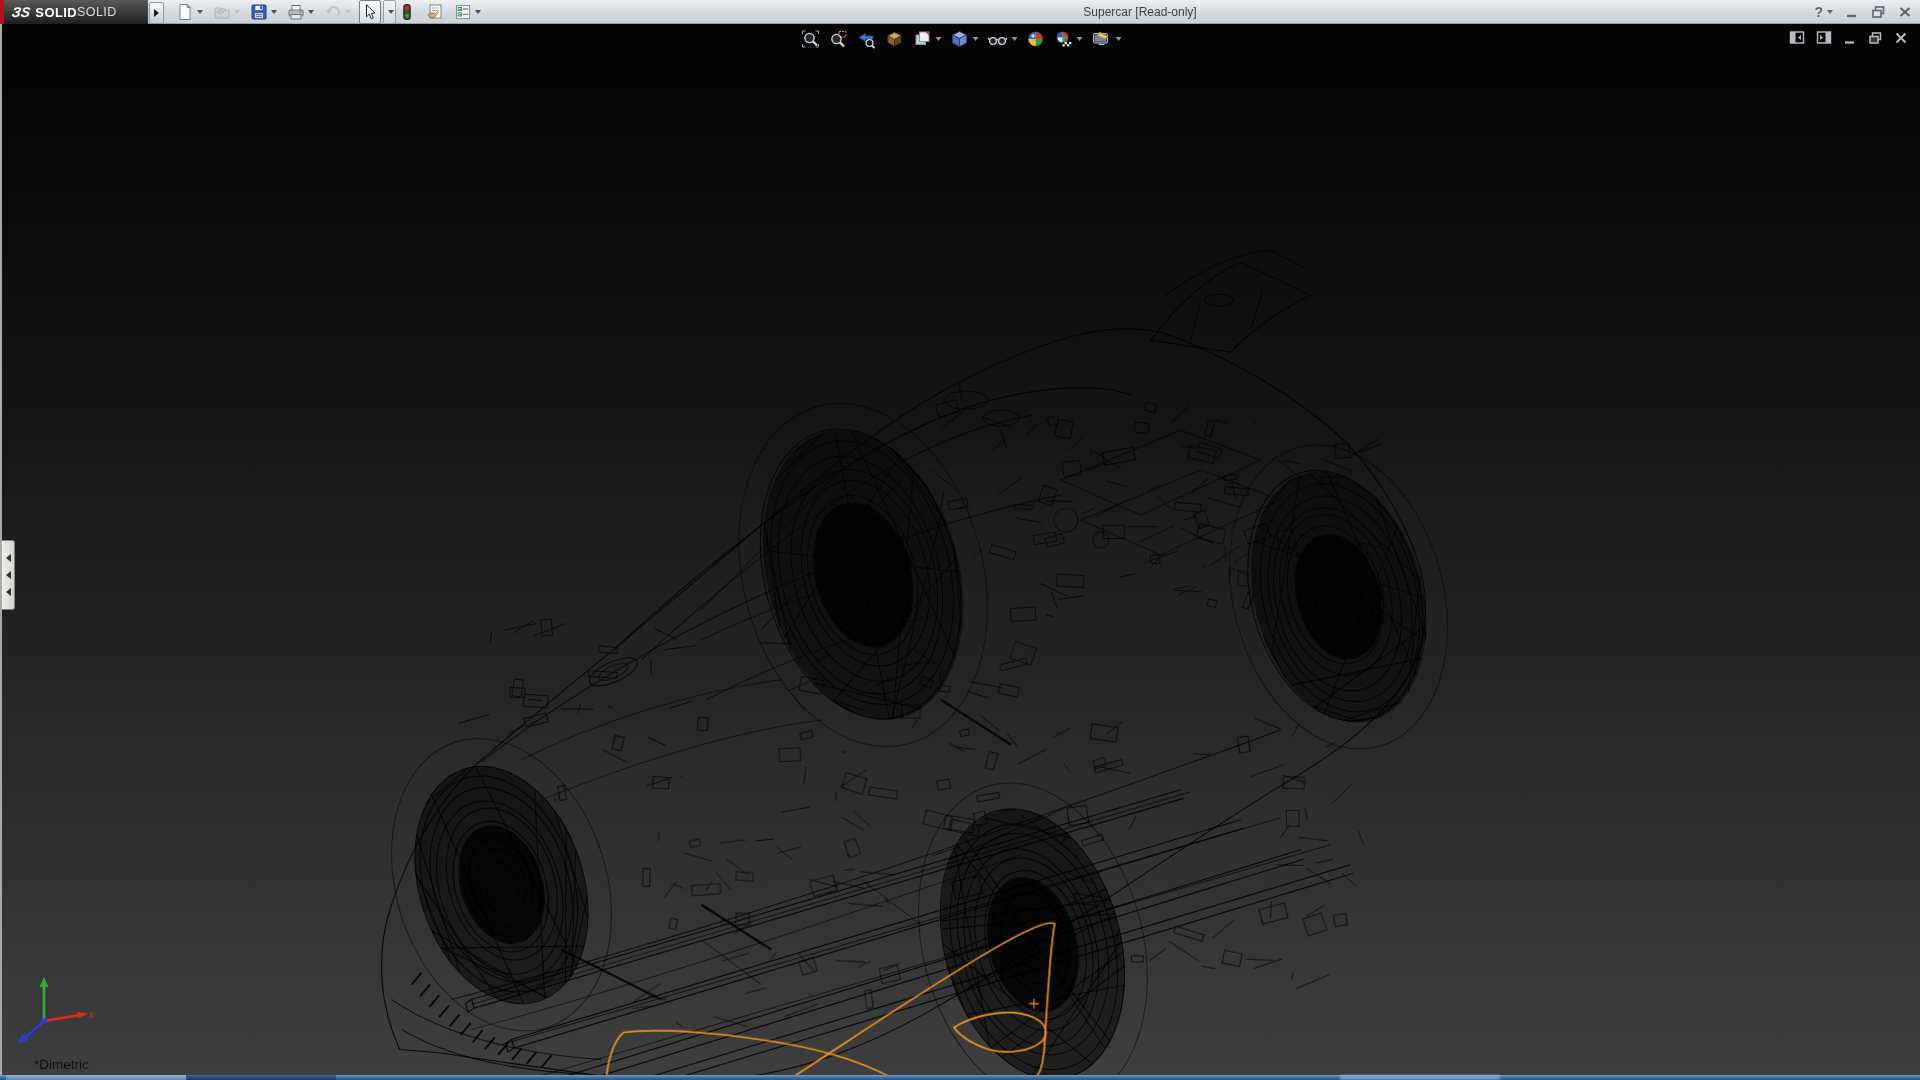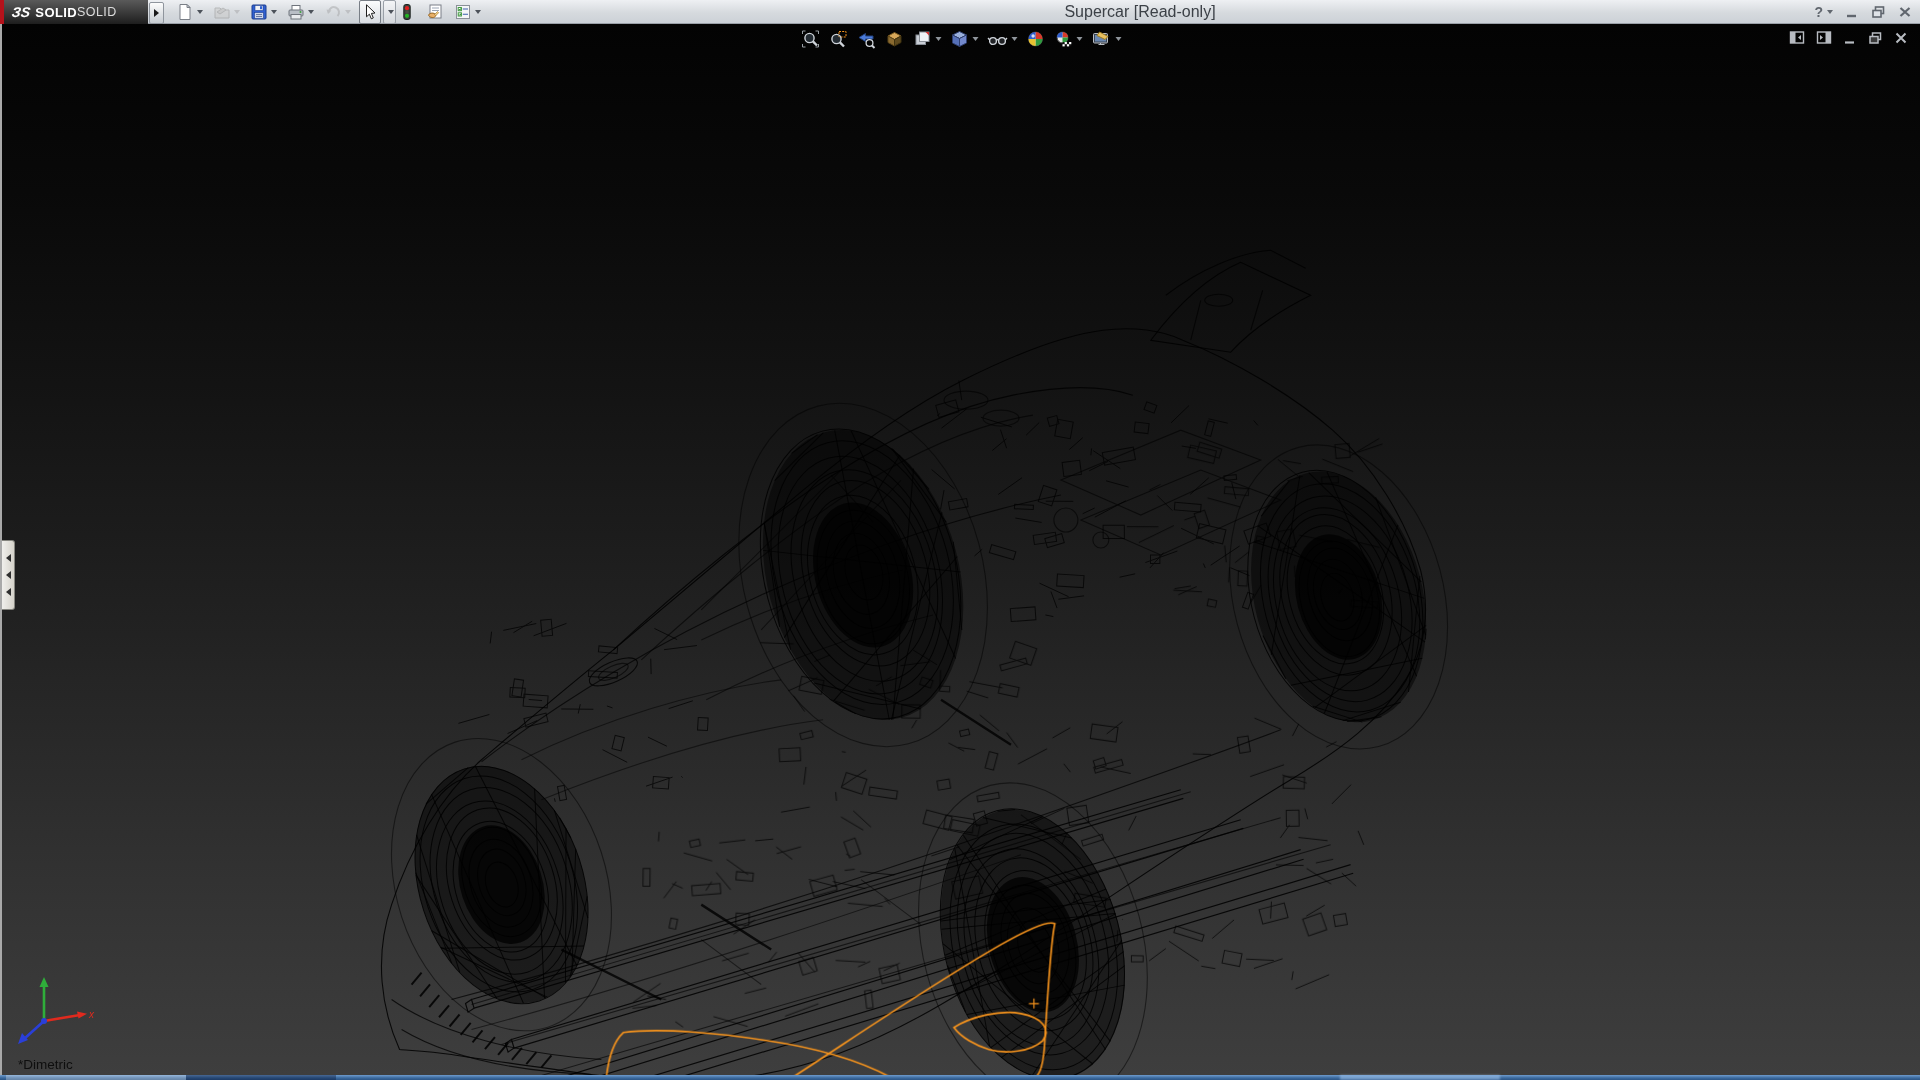--- a/index.html
+++ b/index.html
@@ -28,21 +28,21 @@
   .qat-item + .qat-item{margin-left:6px;}
   .qat-item.disabled{opacity:.45;filter:grayscale(85%);}
   .qat-item.active{border:1px solid #787e86;background:linear-gradient(#fbfcfd,#d9dde2);padding:0 1px;}
   .dd{width:0;height:0;border-left:3px solid transparent;border-right:3px solid transparent;
       border-top:4px solid #4c525a;margin-left:3px;}
   .qat-item.disabled .dd{border-top-color:#9aa0a8;}
   .dd-box{display:flex;align-items:center;justify-content:center;width:11px;height:22px;
       border:1px solid #9aa0a8;border-radius:2px;margin-left:2px;background:linear-gradient(#f4f5f7,#d4d8dd);}
 
   .window-title{position:absolute;left:990px;top:0;width:300px;height:35px;line-height:24px;
-    text-align:center;font-size:16px;color:#3c4147;}
+    text-align:center;font-size:12px;color:#3c4147;}
 
   .help-zone{position:absolute;right:8px;top:0;height:24px;display:flex;align-items:center;gap:12px;}
   .help-q{font-weight:bold;font-size:14px;color:#60666e;display:flex;align-items:center;cursor:pointer;}
   .help-q .dd{border-top-color:#60666e;margin-left:4px;}
   .winctl{display:flex;align-items:center;gap:12px;}
   .winctl svg{cursor:pointer;}
 
   
   .viewport{position:absolute;top:24px;left:0;width:1920px;height:1051px;overflow:hidden;
     background:linear-gradient(180deg,#030303 0%,#090909 16%,#141414 36%,#222222 58%,#313131 80%,#3e3e3e 100%);
@@ -60,21 +60,21 @@
   .doc-controls{position:absolute;top:6px;right:12px;display:flex;align-items:center;gap:11px;z-index:10;}
   .doc-controls svg{cursor:pointer;}
 
   
   .pane-tab{position:absolute;left:0;top:516px;width:13px;height:70px;cursor:pointer;
     background:linear-gradient(90deg,#f0efec,#d5d2ca);border:1px solid #85857f;border-left:none;
     border-radius:0 3px 3px 0;display:flex;flex-direction:column;align-items:center;
     justify-content:center;gap:9px;z-index:10;box-sizing:border-box;}
   .tri-left{width:0;height:0;border-top:4px solid transparent;border-bottom:4px solid transparent;border-right:5px solid #2e2e2e;}
 
-  .view-label{position:absolute;left:16px;bottom:3px;font-size:13.5px;color:#0e0e0e;z-index:10;}
+  .view-label{position:absolute;left:32px;bottom:3px;font-size:13.5px;color:#0e0e0e;z-index:10;}
 
   .triad{position:absolute;left:4px;bottom:28px;z-index:10;}
 
   
   .taskbar{position:absolute;left:0;bottom:0;width:1920px;height:5px;z-index:50;
     background:linear-gradient(#6f9ccd,#3a689c 60%,#2d5585);}
   .tb-seg{position:absolute;top:0;height:5px;}
   .tb-seg.light{left:6px;width:180px;background:rgba(255,255,255,.28);}
   .tb-seg.dark{left:186px;width:150px;background:rgba(0,10,40,.35);}
   .tb-seg.glow{left:1340px;width:160px;background:rgba(185,218,255,.45);filter:blur(1px);}

